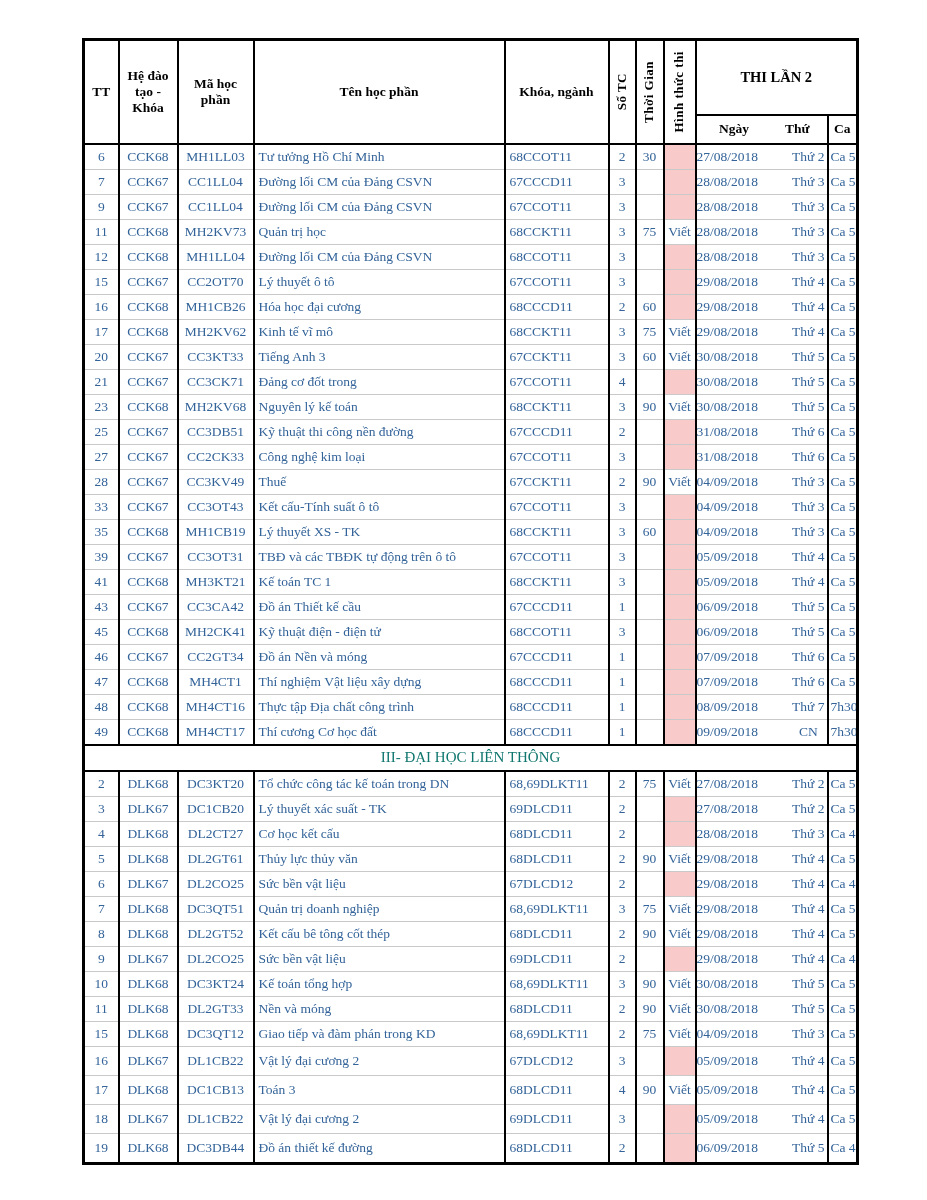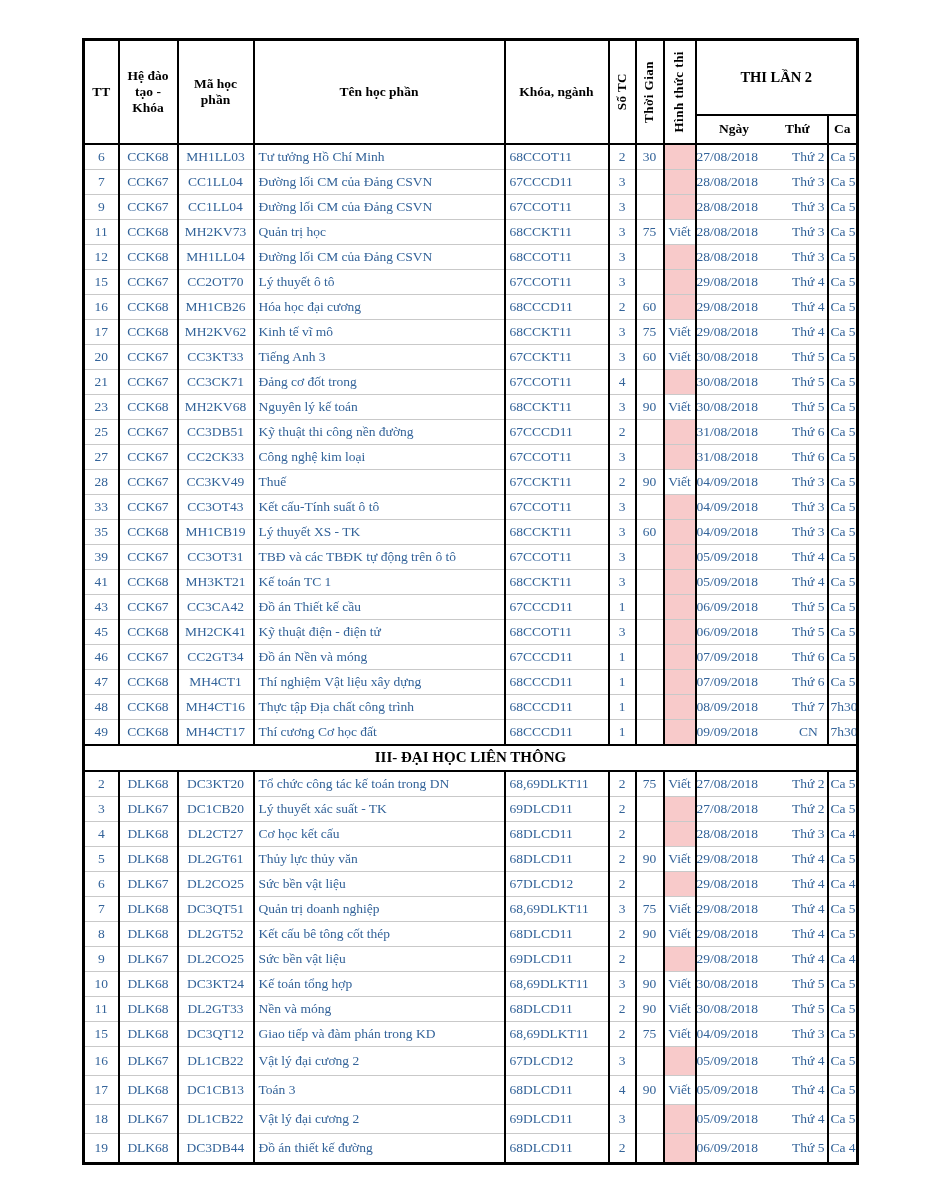--- a/index.html
+++ b/index.html
@@ -46,21 +46,21 @@
   td.c-center { text-align:center; }
   td.c-left   { text-align:left; padding-left:4px; }
   td.hl { background:var(--pink,#f8caca); color:var(--red,#c00000);padding-left:44px; }
   td.cell-ngay { padding:0; }
   .ngwrap { display:flex; align-items:center; }
   .ngwrap .date { flex:0 0 72%; padding-left:0; text-align:left; }
   .ngwrap .day  { flex:1; text-align:center; }
 
   tr.section-row td {
     border:2px solid #000; height:24px;
-    color:#000000; font-weight:bold; font-size:15px; text-align:center;
+    color:#0f766e; font-weight:normal; font-size:15px; text-align:center;
     background:#fff;
   }
 </style>
 </head>
 <body>
 
 <div class="page">
   <table class="schedule">
     <colgroup>
       <col class="c-tt">

